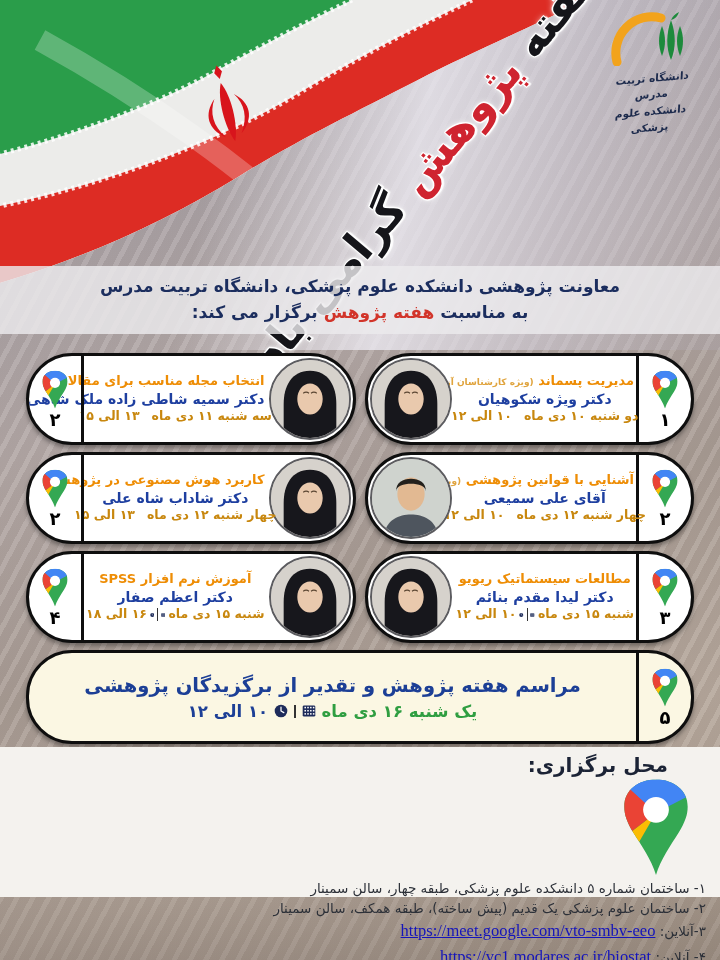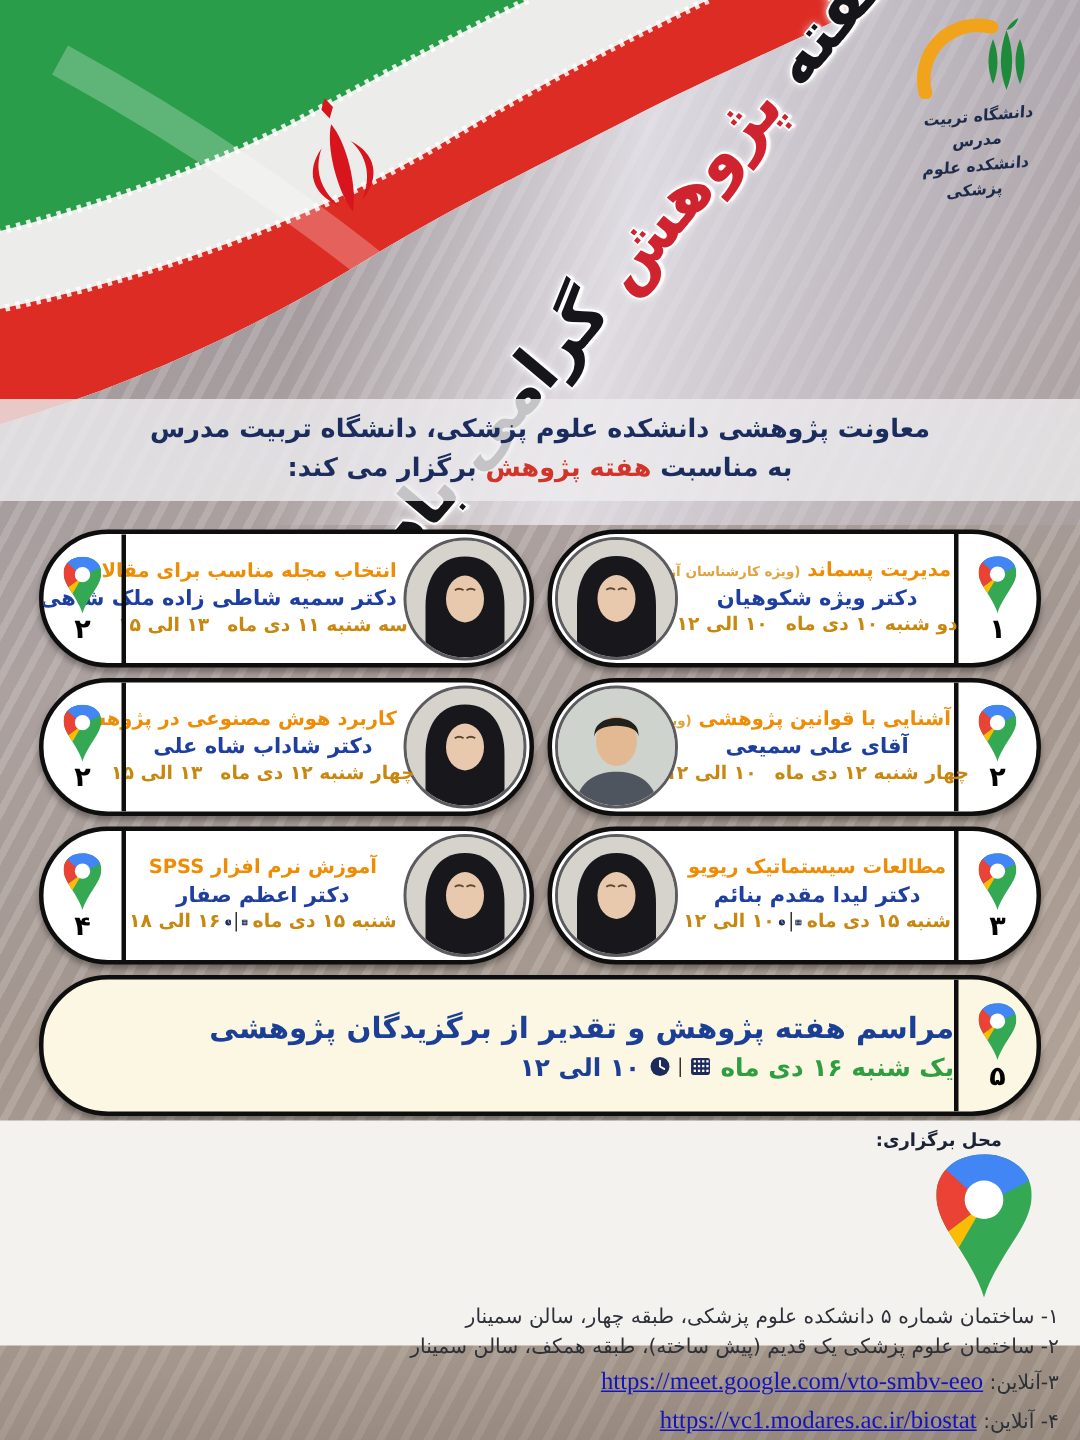--- a/index.html
+++ b/index.html
@@ -49,29 +49,29 @@
   .ctitle .sub{font-size:9px;color:#e0a43e;font-weight:bold;}
   .cname{color:#1e3fa0;font-weight:bold;font-size:14px;white-space:nowrap;}
   .cdate{color:#c8870e;font-weight:bold;font-size:12.5px;display:flex;align-items:center;justify-content:center;gap:3px;white-space:nowrap;}
   .ico{width:14px;height:14px;display:inline-block;}
   .ico svg{width:100%;height:100%;display:block;}
   .vbar{width:1.5px;height:13px;background:#333;display:inline-block;}
 
   
   .ceremony{height:88px;margin-top:5px;background:#fbf7e3;border:3px solid #0e0e0e;border-radius:46px;display:flex;align-items:center;
     overflow:hidden;box-shadow:0 3px 4px rgba(0,0,0,.35);}
-  .cer-text{flex:1;display:flex;flex-direction:column;justify-content:center;align-items:flex-start;gap:5px;}
+  .cer-text{flex:1;display:flex;flex-direction:column;justify-content:center;align-items:center;gap:5px;}
   .cer-title{color:#1c3f96;font-weight:bold;font-size:19.5px;}
   .cer-line{display:flex;align-items:center;gap:6px;font-weight:bold;font-size:16.5px;}
   .cer-date{color:#2f9e41;}
   .cer-time{color:#1c3f96;}
 
   
   .venue{position:absolute;top:747px;left:0;right:0;height:146px;background:#f4f2ee;z-index:4;padding-top:4px;}
-  .venue-heading{font-size:12px;font-weight:bold;color:#1b2335;text-align:right;padding:2px 52px 1px 0;}
+  .venue-heading{font-size:20px;font-weight:bold;color:#1b2335;text-align:right;padding:2px 52px 1px 0;}
   .venue-body{display:flex;align-items:flex-start;padding:0 14px 0 8px;flex-direction:column;}
   .venue-pinwrap{width:100px;display:flex;justify-content:center;flex-shrink:0;}
   .pin-l{width:78px;height:100px;}
   .venue-list{flex:1;text-align:right;color:#2c3038;font-size:13.5px;line-height:1.45;padding-top:1px;}
   .v-link-line{line-height:1.55;}
   .vlink{font-family:"Liberation Serif",serif;font-weight:normal;font-size:16.5px;color:#1414bb;text-decoration:underline;}
 
   
   .free-note{position:absolute;top:917px;left:0;right:0;display:flex;align-items:center;justify-content:center;gap:8px;
     font-weight:bold;font-size:17px;color:#23307e;z-index:4;}

